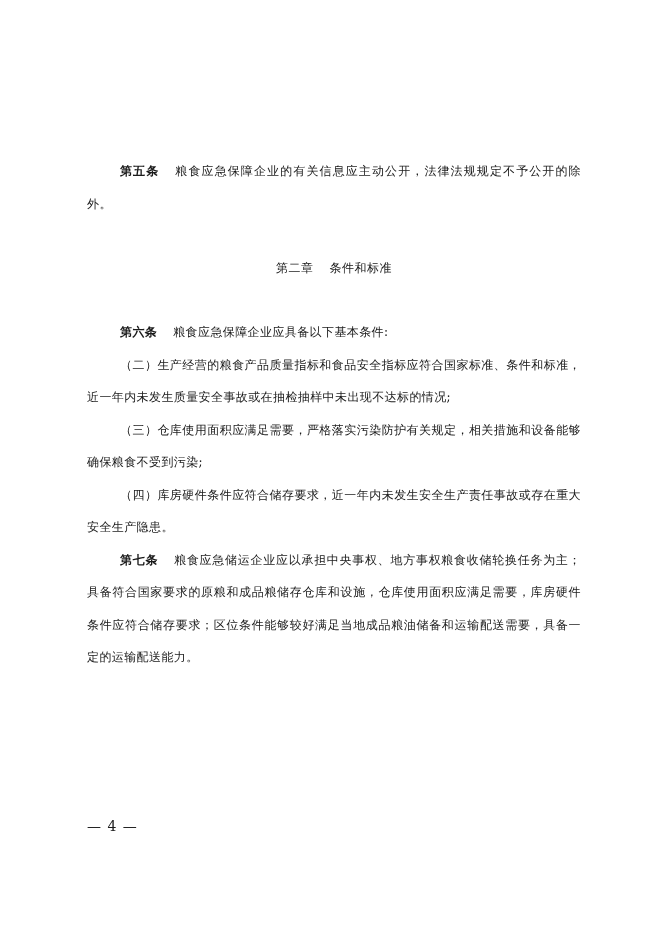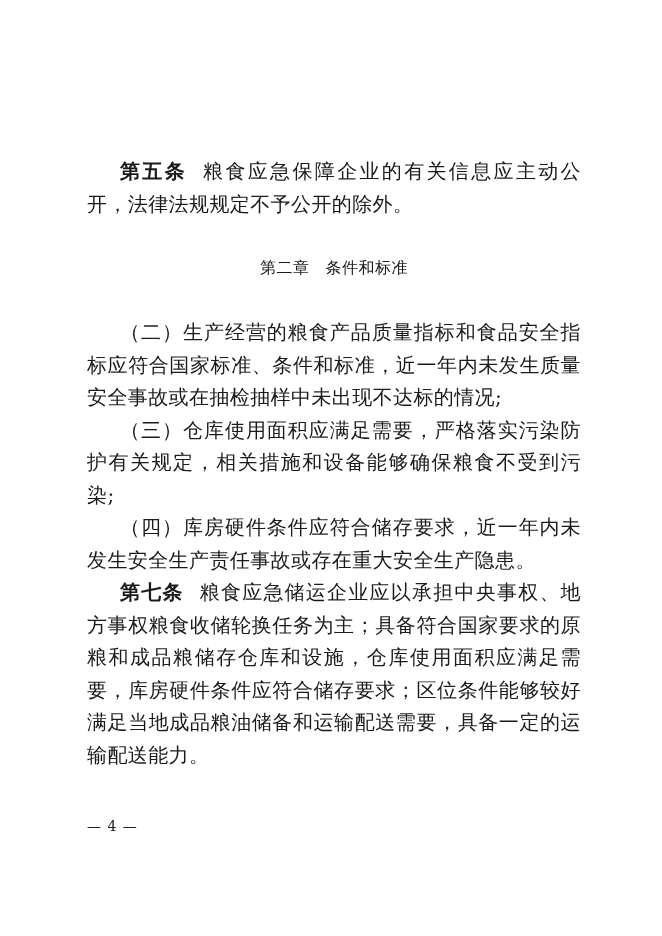--- a/index.html
+++ b/index.html
@@ -1,34 +1,35 @@
 <!DOCTYPE html>
 <html><head>
 <meta charset="utf-8">
 <style>
   html, body { margin: 0; padding: 0; background: #ffffff; }
   body { width: 662px; height: 936px; position: relative; overflow: hidden;
          font-family: "DejaVu Serif", "Liberation Serif", serif; color: #1a1a1a; }
   .page { position: absolute; left: 87px; top: 155px; width: 494px; }
-  .para { font-size: 20px; line-height: 32.5px; text-align: justify; text-align-last: left;
+  .para { font-size: 12px; line-height: 32.5px; text-align: justify; text-align-last: left;
           letter-spacing: 0.4px; margin: 0; text-indent: 33px; }
   .lead { font-family: "DejaVu Sans", "Liberation Sans", sans-serif; font-weight: bold; margin-right: 16px; }
-  .chapter { font-family: "DejaVu Sans", "Liberation Sans", sans-serif; font-size: 16px;
+  .chapter { font-family: "DejaVu Sans", "Liberation Sans", sans-serif; font-size: 12px;
              text-align: center; margin: 32px 0 32px 0; line-height: 32px; letter-spacing: 0.5px; }
   .chapter .gap { display: inline-block; width: 16px; }
   .footer { position: absolute; left: 87px; top: 818px; font-size: 14px; letter-spacing: 1px; }
 </style>
 </head>
 <body>
 
 <div class="page">
   <p class="para"><span class="lead">第五条</span><span>粮食应急保障企业的有关信息应主动公开，法律法规规定不予公开的除外。</span></p>
 
   <div class="chapter"><span>第二章</span><span class="gap"></span><span>条件和标准</span></div>
 
+  <p class="para"><span class="lead">第六条</span><span>粮食应急保障企业应具备以下基本条件:</span></p>
   <p class="para">（二）生产经营的粮食产品质量指标和食品安全指标应符合国家标准、条件和标准，近一年内未发生质量安全事故或在抽检抽样中未出现不达标的情况;</p>
   <p class="para">（三）仓库使用面积应满足需要，严格落实污染防护有关规定，相关措施和设备能够确保粮食不受到污染;</p>
   <p class="para">（四）库房硬件条件应符合储存要求，近一年内未发生安全生产责任事故或存在重大安全生产隐患。</p>
 
   <p class="para"><span class="lead">第七条</span><span>粮食应急储运企业应以承担中央事权、地方事权粮食收储轮换任务为主；具备符合国家要求的原粮和成品粮储存仓库和设施，仓库使用面积应满足需要，库房硬件条件应符合储存要求；区位条件能够较好满足当地成品粮油储备和运输配送需要，具备一定的运输配送能力。</span></p>
 
 </div>
 
 <div class="footer">— 4 —</div>
 

